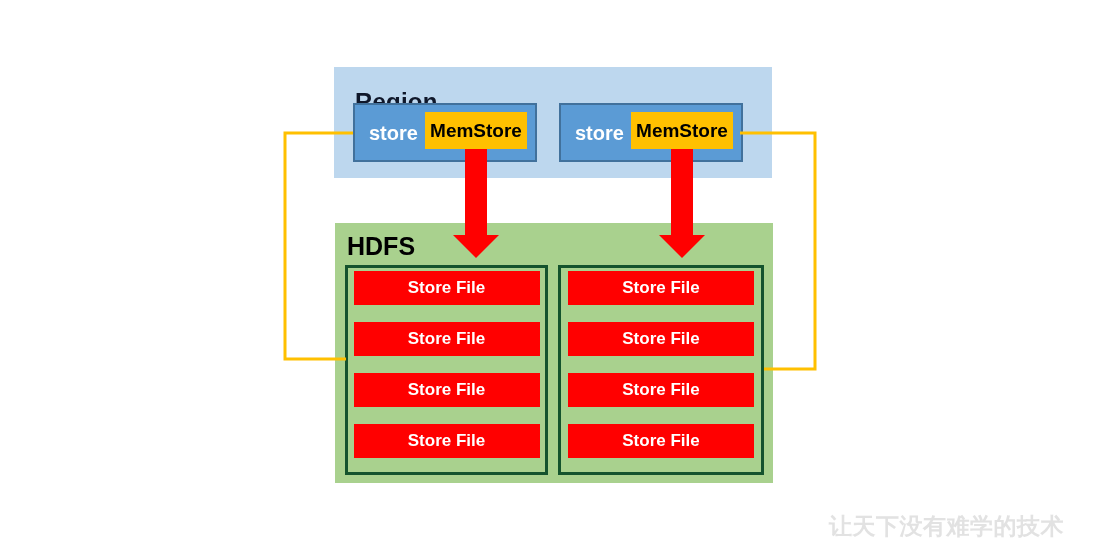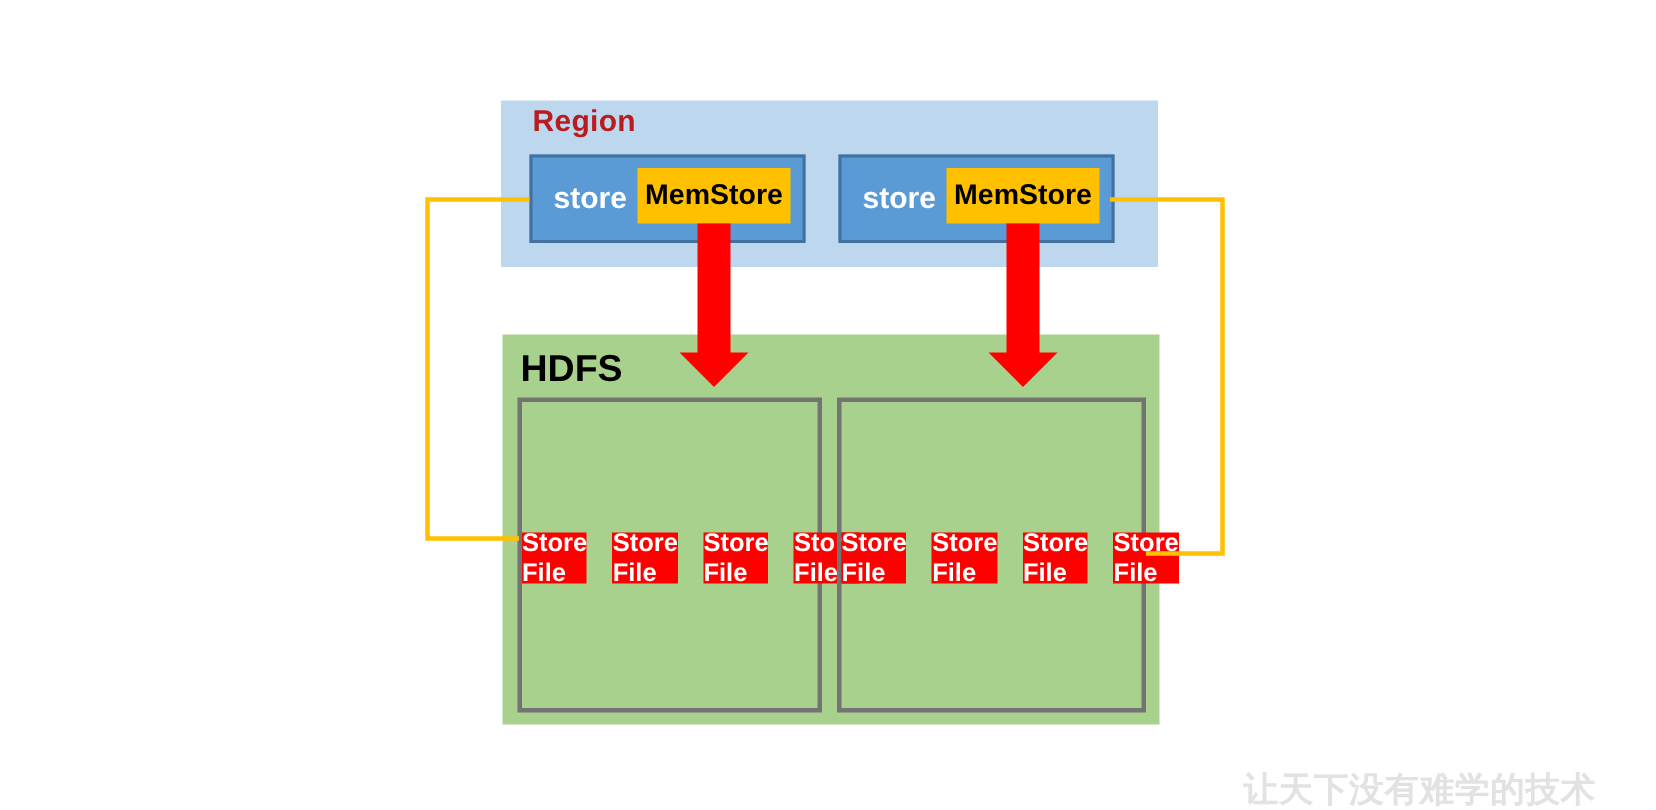--- a/index.html
+++ b/index.html
@@ -14,24 +14,24 @@
 
   
   .region-box {
     position: absolute;
     left: 334px; top: 67px;
     width: 438px; height: 111px;
     background: #BDD7EE;
   }
   .region-label {
     position: absolute;
-    left: 21px; top: 3px;
-    font-size: 20px;
+    left: 21px; top: 21px;
+    font-size: 24px;
     font-weight: bold;
-    color: #b91c1c;
+    color: #0f172a;
     letter-spacing: 0.2px;
   }
   .store-box {
     position: absolute;
     top: 36px;
     width: 184px; height: 59px;
     background: #5B9BD5;
     border: 2px solid #41719C;
     box-sizing: border-box;
   }
@@ -69,23 +69,24 @@
     position: absolute;
     left: 12px; top: 9px;
     font-size: 25px;
     font-weight: bold;
     color: #000000;
   }
   .file-column {
     position: absolute;
     top: 42px;
     height: 210px;
-    border: 3px solid #737373;
+    border: 3px solid #14532d;
     box-sizing: border-box;
     display: flex;
+    flex-direction: column;
     align-items: center;
     padding-top: 3px;
     gap: 17px;
   }
   .file-column.pos-left  { left: 10px;  width: 203px; }
   .file-column.pos-right { left: 223px; width: 206px; }
   .store-file {
     width: 186px;
     height: 34px;
     flex: 0 0 34px;

